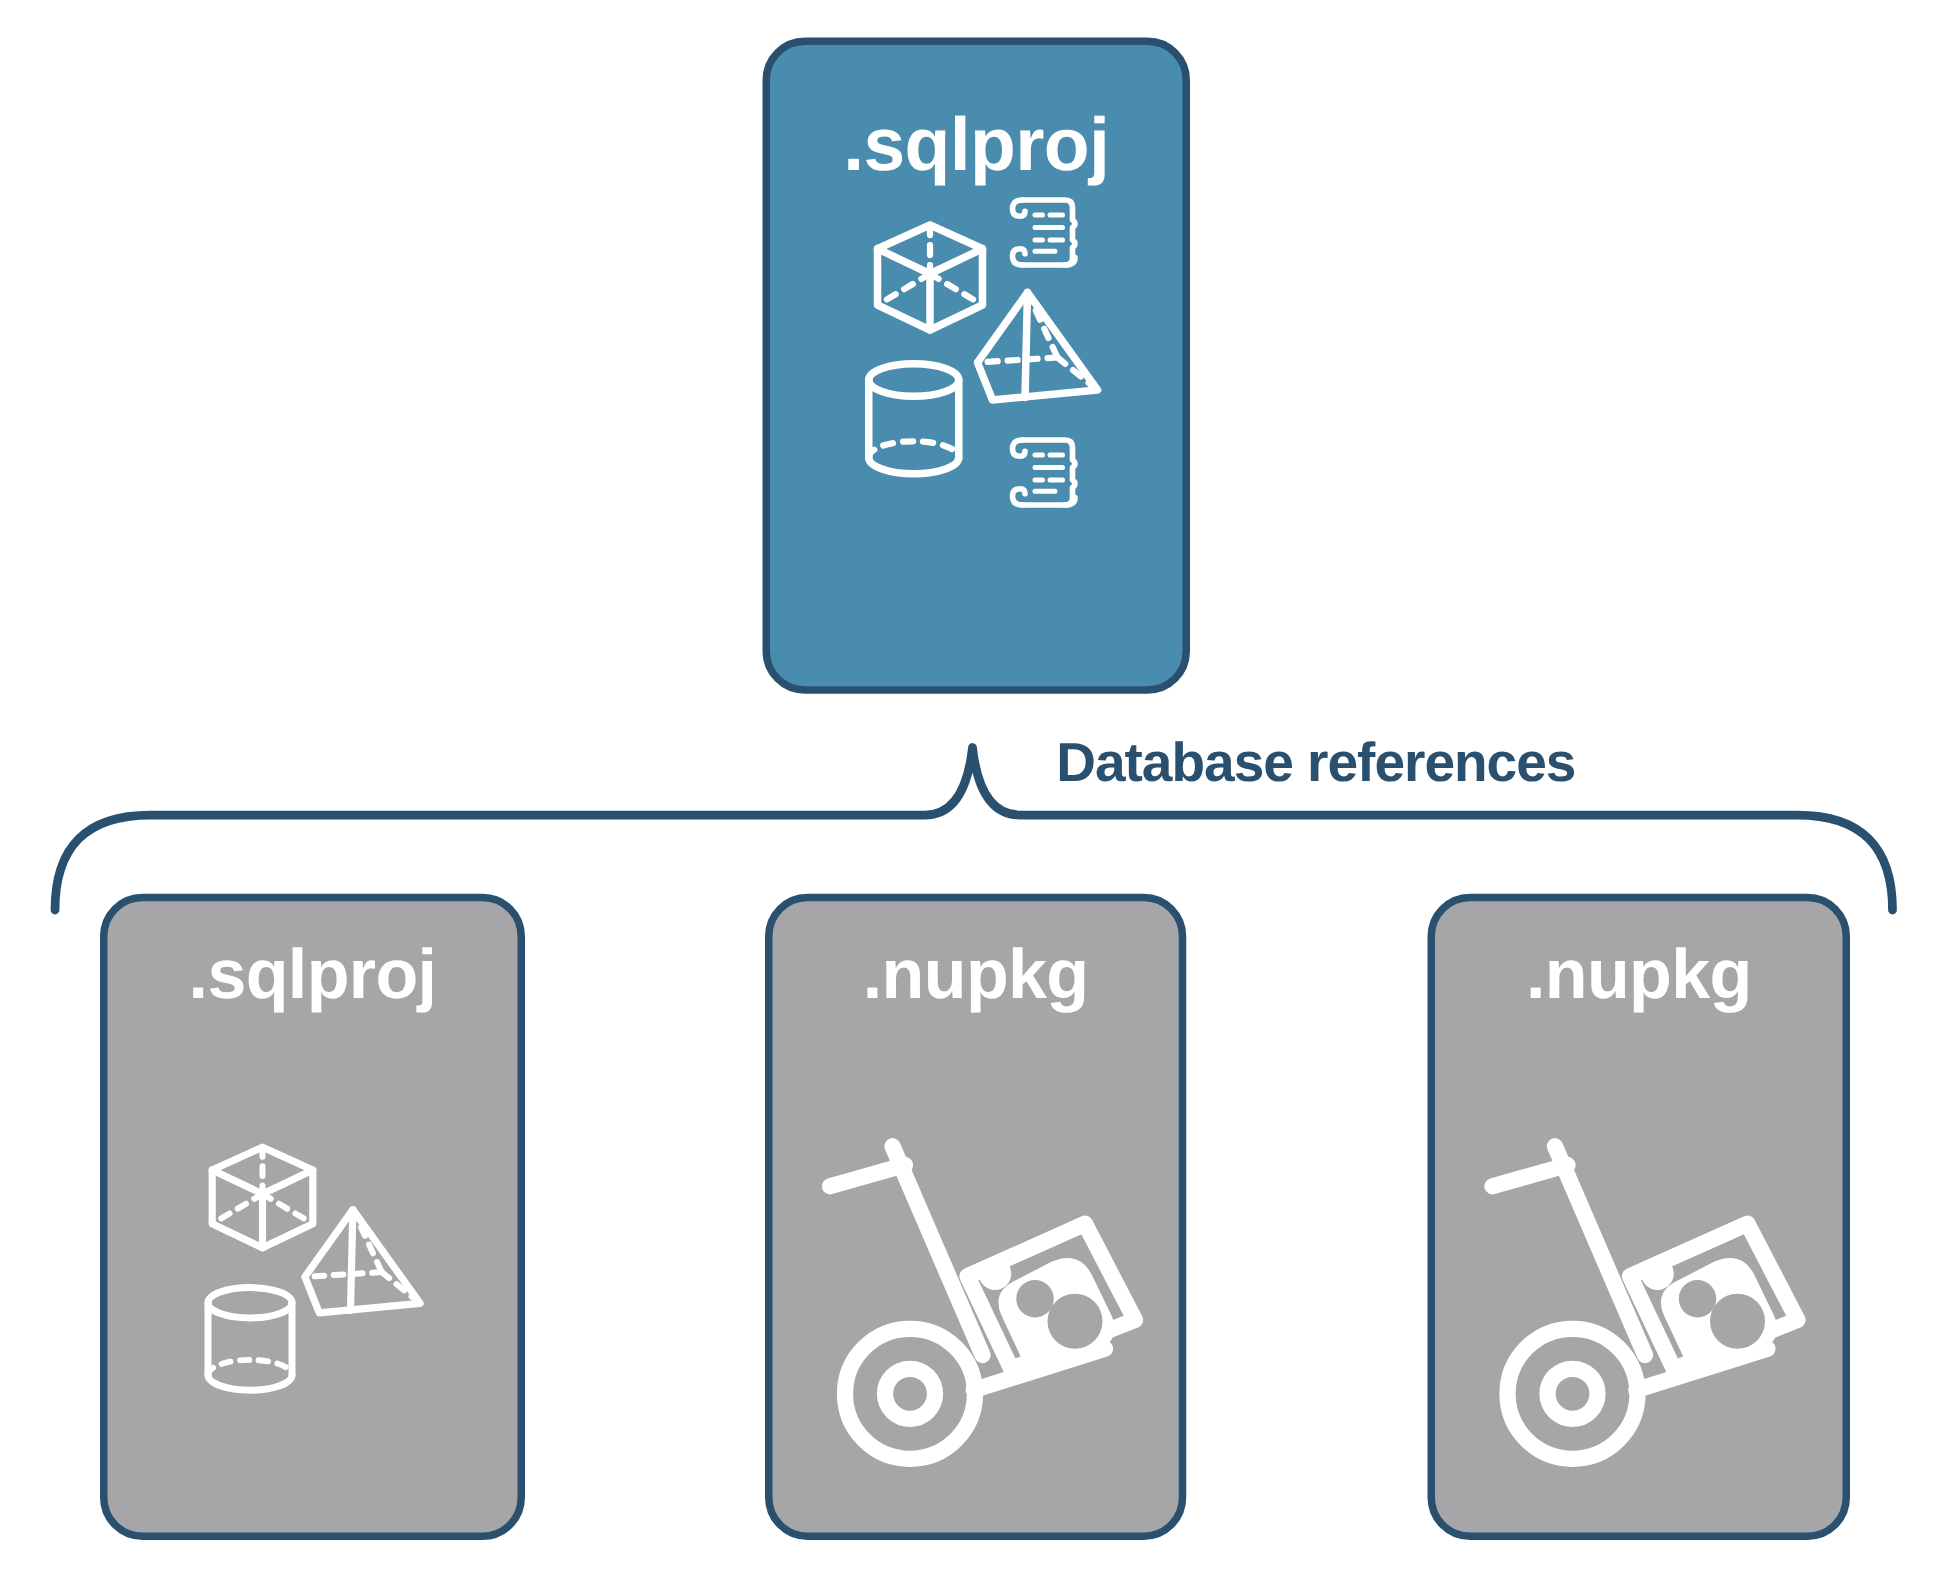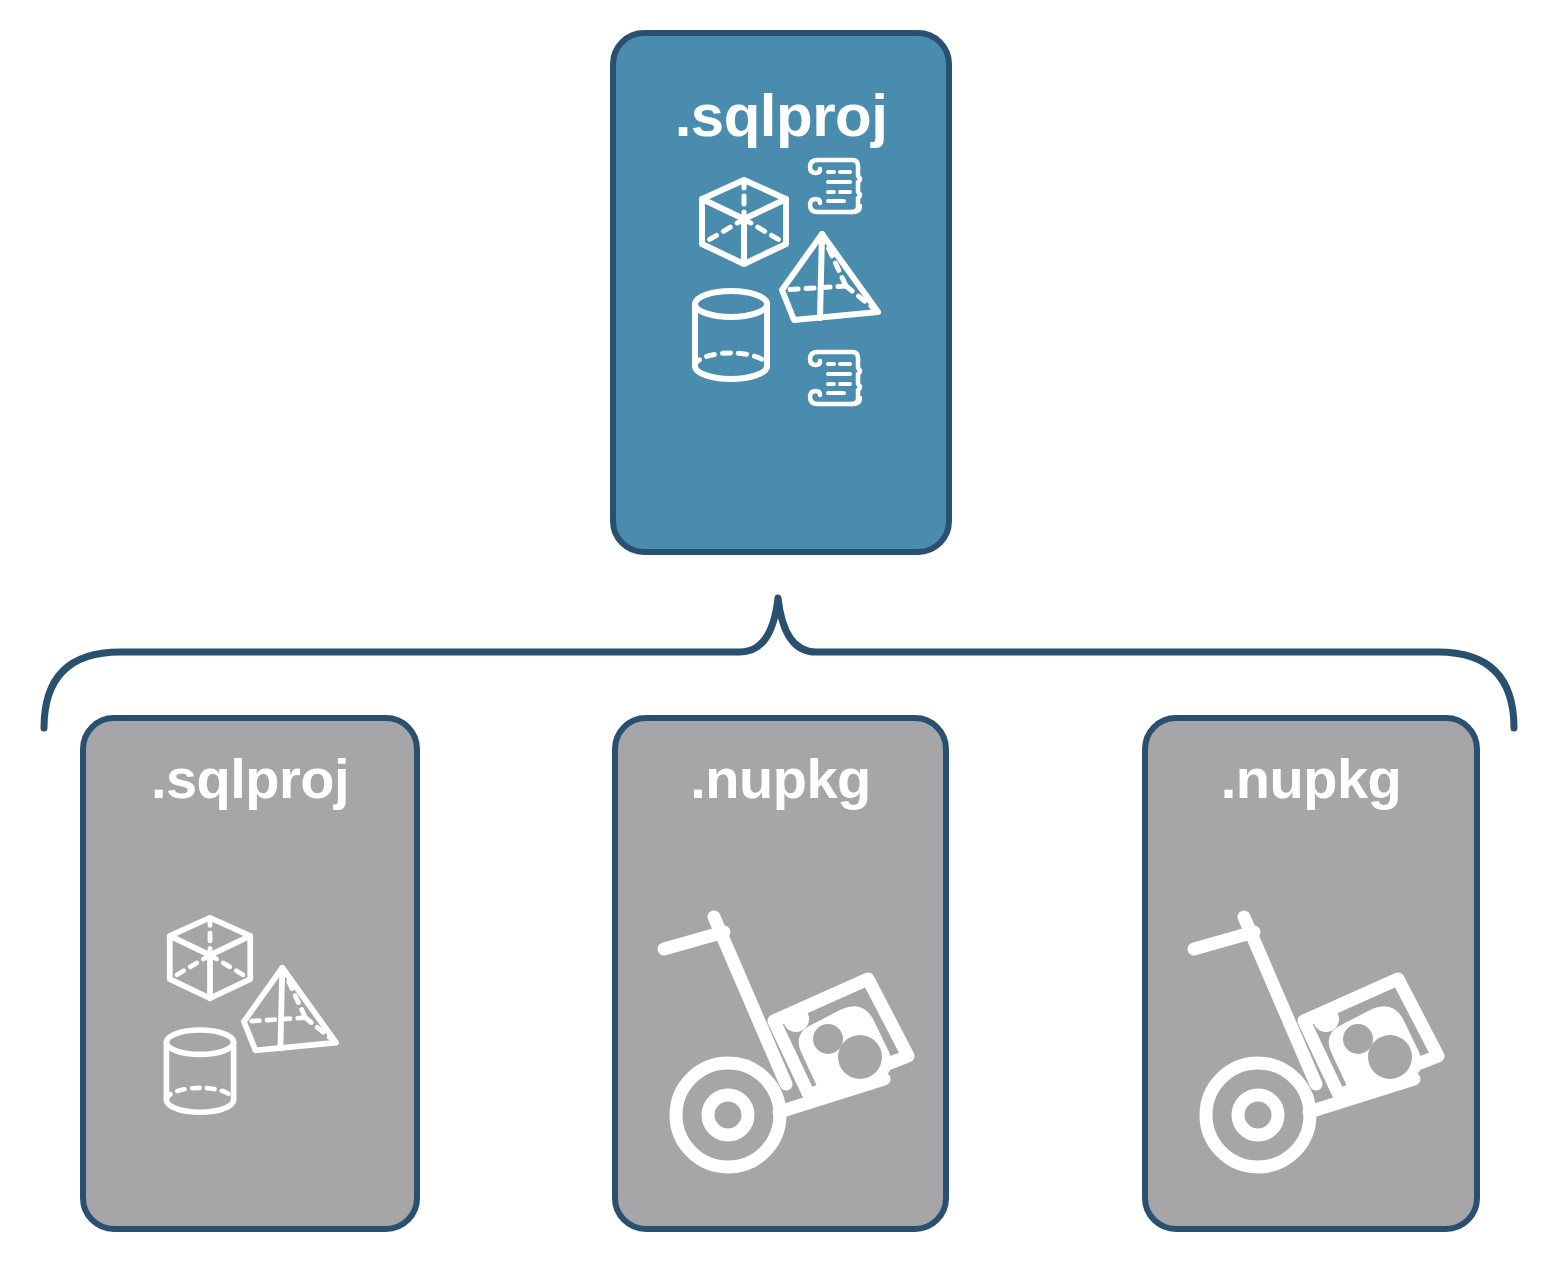--- a/index.html
+++ b/index.html
@@ -189,20 +189,21 @@
 
   <svg id="bracket-svg" viewBox="0 0 1566 200">
     <path d="M44 728
              Q44 652 120 652
              L740 652
              Q772 652 778 598
              Q784 652 816 652
              L1438 652
              Q1514 652 1514 728" transform="translate(0,-545)" fill="none" stroke="#2A506F" stroke-width="7" stroke-linecap="round" stroke-linejoin="round"></path>
   </svg>
+  <div id="bracket-label">Database references</div>
 
   <div class="node secondary" id="node-ref-0">
     <div class="node-title">.sqlproj</div>
     <div class="icon-area">
 
       <svg width="96" height="92" style="left:76px; top:105px;" viewBox="0 0 100 96">
         <g fill="none" stroke="#ffffff" stroke-width="6" stroke-linejoin="round" stroke-linecap="round">
           <path d="M50 6 L92 25 L92 70 L50 90 L8 70 L8 25 Z"></path>
           <path d="M8 25 L50 45 L92 25"></path>
           <path d="M50 45 L50 90"></path>

